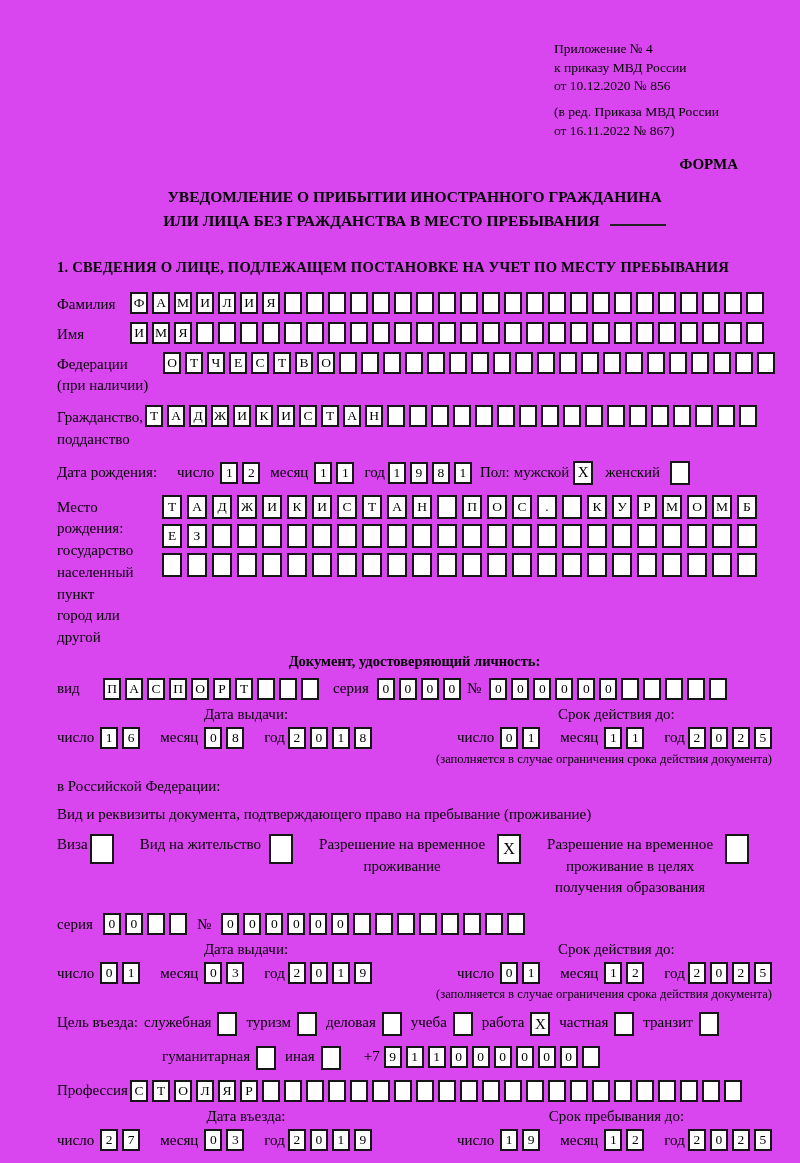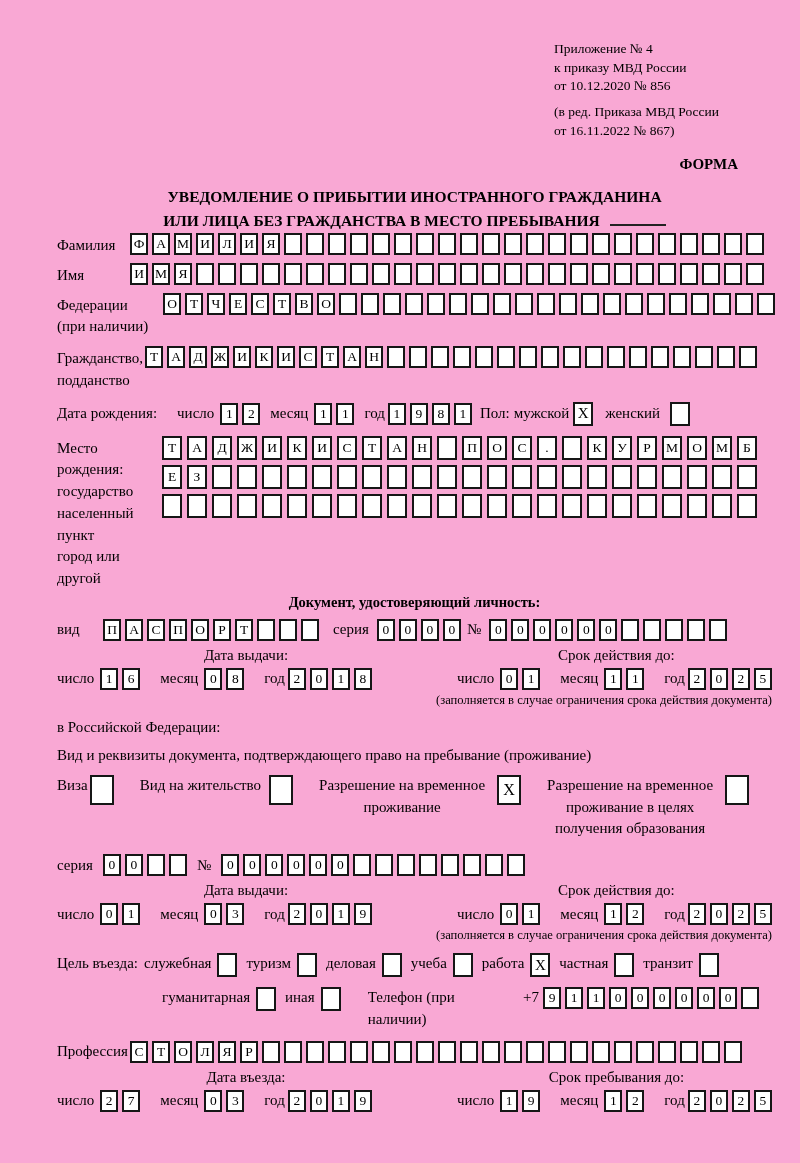--- a/index.html
+++ b/index.html
@@ -1,18 +1,18 @@
 <!DOCTYPE html>
 <html><head>
 <meta charset="utf-8">
 <style>
   * { box-sizing: border-box; }
   html, body { margin:0; padding:0; background:#fff; }
   .page {
-    width:800px; height:1163px; background:#f9a8d4; color:#000;
+    width:800px; height:1163px; background:#d946ef; color:#000;
     font-family:"Liberation Serif","DejaVu Serif",serif;
     font-size:15px; padding:40px 28px 10px 57px; overflow:hidden; position:relative;
   }
   
   .appendix { margin-left:auto; width:218px; font-size:13.5px; line-height:1.38; }
   .appendix .gap { height:7px; }
   .forma { text-align:right; font-weight:bold; padding-right:34px; margin-top:16px; font-size:15px; }
   .title { text-align:center; font-weight:bold; font-size:15.5px; margin-top:12px; line-height:1.55; }
   .blank-line { display:inline-block; width:56px; border-bottom:2px solid #222; height:13px; margin-left:10px; }
   .sec-heading { font-weight:bold; font-size:14.6px; margin-top:26px; margin-bottom:16px; letter-spacing:.2px; }
@@ -66,20 +66,21 @@
     <div>от 16.11.2022 № 867)</div>
   </div>
 
   <div class="forma">ФОРМА</div>
 
   <div class="title">
     <div>УВЕДОМЛЕНИЕ О ПРИБЫТИИ ИНОСТРАННОГО ГРАЖДАНИНА</div>
     <div><span>ИЛИ ЛИЦА БЕЗ ГРАЖДАНСТВА В МЕСТО ПРЕБЫВАНИЯ</span><span class="blank-line"></span></div>
   </div>
 
+  <div class="sec-heading">1. СВЕДЕНИЯ О ЛИЦЕ, ПОДЛЕЖАЩЕМ ПОСТАНОВКЕ НА УЧЕТ ПО МЕСТУ ПРЕБЫВАНИЯ</div>
 
   <div class="row">
     <div class="lab w73">Фамилия</div>
     <div class="cells">
         <span class="cell">Ф</span>
         <span class="cell">А</span>
         <span class="cell">М</span>
         <span class="cell">И</span>
         <span class="cell">Л</span>
         <span class="cell">И</span>
@@ -558,21 +559,20 @@
 
   <div class="purpose-row indent105">
     <span class="plab">гуманитарная</span>
     <div class="cells cb">
         <span class="cell"></span>
       </div>
     <span class="plab">иная</span>
     <div class="cells cb">
         <span class="cell"></span>
       </div>
-    <span class="plab" style="margin-left:18px;">Телефон (при наличии)</span>
     <span class="plab" style="margin-left:14px;margin-right:4px;">+7</span>
     <div class="cells">
         <span class="cell">9</span>
         <span class="cell">1</span>
         <span class="cell">1</span>
         <span class="cell">0</span>
         <span class="cell">0</span>
         <span class="cell">0</span>
         <span class="cell">0</span>
         <span class="cell">0</span>

